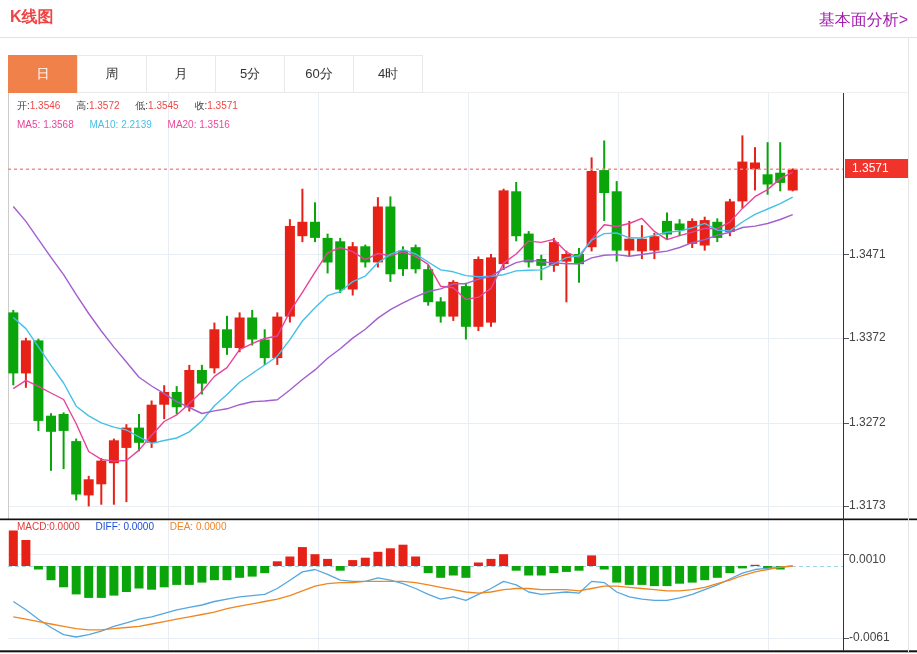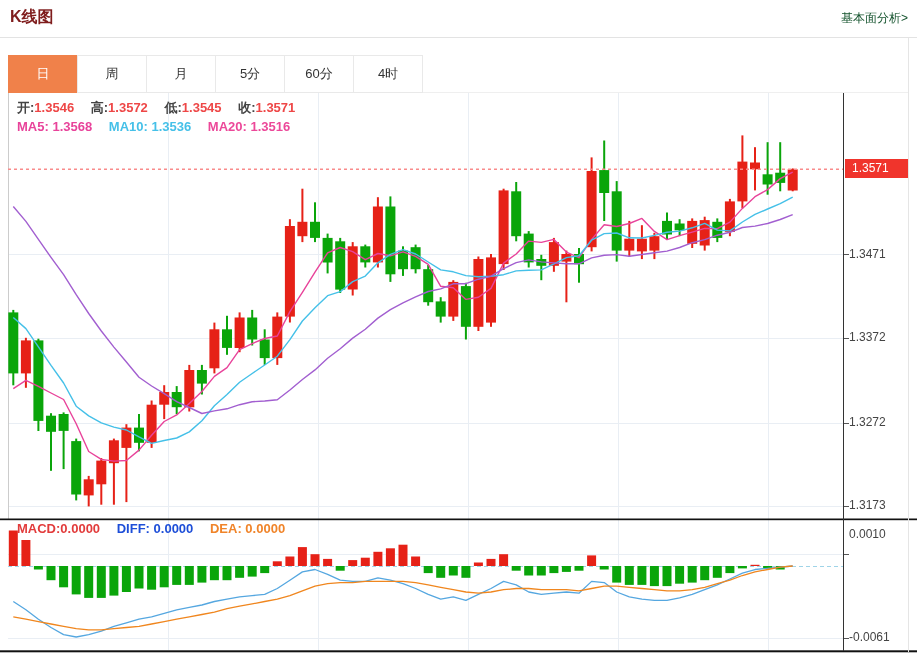--- a/index.html
+++ b/index.html
@@ -1,29 +1,29 @@
 <!DOCTYPE html>
 <html><head>
 <meta charset="utf-8">
 <style>
   html,body{margin:0;padding:0;background:#fff;}
   body{position:relative;width:917px;height:654px;overflow:hidden;
        font-family:"Liberation Sans","DejaVu Sans",sans-serif;}
   #chart{position:absolute;left:0;top:0;z-index:0;}
   .abs{position:absolute;z-index:2;}
-  .page-title{left:10px;top:7px;font-size:16px;font-weight:bold;color:#7f1d1d;}
-  .top-link{right:9px;top:10px;font-size:12px;color:#14532d;cursor:pointer;}
+  .page-title{left:10px;top:7px;font-size:16px;font-weight:bold;color:#ef4444;}
+  .top-link{right:9px;top:10px;font-size:16px;color:#a21caf;cursor:pointer;}
   .title-divider{left:0;top:37px;width:917px;height:1px;background:#e3e3e3;}
   .tabbar{left:8px;top:55px;display:flex;z-index:2;}
   .tab{width:70px;height:38px;box-sizing:border-box;border:1px solid #e9e9e9;margin-left:-1px;
        background:#fff;color:#333;font-size:13px;display:flex;align-items:center;justify-content:center;cursor:pointer;}
   .tab:first-child{margin-left:0;}
   .tab.active{background:#f0814a;border-color:#f0814a;color:#fff;}
   .tab-underline{left:8px;top:92px;width:900px;height:1px;background:#efefef;z-index:1;}
-  .legend{font-size:13px;white-space:nowrap;z-index:3;font-weight:bold;}
+  .legend{font-size:10px;white-space:nowrap;z-index:3;}
   .legend .grp{margin-right:13px;}
   .lbl{color:#444;}
   .v-red{color:#ee4747;}
   .ohlc{left:17px;top:99px;}
   .malegend{left:17px;top:119px;}
   .ma5{color:#e8439a;margin-top:48px;} .ma10{color:#45c0e8;} .ma20{color:#ec4899;}
   .macdlegend{left:17px;top:521px;}
   .c-macd{color:#e23b3b;} .c-diff{color:#1d4ed8;} .c-dea{color:#f08429;}
   .axis-label{font-size:12px;color:#444;left:849px;z-index:2;}
   .price-tag{left:845px;top:159px;width:63px;height:19px;background:#f0342c;color:#fff;
@@ -268,31 +268,31 @@
 
 <div class="abs legend ohlc">
   <span class="grp"><span class="lbl">开:</span><span class="v-red">1.3546</span></span>
   <span class="grp"><span class="lbl">高:</span><span class="v-red">1.3572</span></span>
   <span class="grp"><span class="lbl">低:</span><span class="v-red">1.3545</span></span>
   <span class="grp"><span class="lbl">收:</span><span class="v-red">1.3571</span></span>
 </div>
 
 <div class="abs legend malegend">
   <span class="grp ma5"><span>MA5:</span> <span>1.3568</span></span>
-  <span class="grp ma10"><span>MA10:</span> <span>1.3536</span></span>
+  <span class="grp ma10"><span>MA10:</span> <span>2.2139</span></span>
   <span class="grp ma20"><span>MA20:</span> <span>1.3516</span></span>
 </div>
 
 <div class="abs legend macdlegend">
   <span class="grp c-macd"><span>MACD:</span><span>0.0000</span></span>
   <span class="grp c-diff"><span>DIFF:</span> <span>0.0000</span></span>
   <span class="grp c-dea"><span>DEA:</span> <span>0.0000</span></span>
 </div>
 
 <div class="abs axis-label" style="top:247px">1.3471</div>
 <div class="abs axis-label" style="top:330px">1.3372</div>
 <div class="abs axis-label" style="top:415px">1.3272</div>
 <div class="abs axis-label" style="top:498px">1.3173</div>
-<div class="abs axis-label" style="top:527px">0.0010</div>
+<div class="abs axis-label" style="top:552px">0.0010</div>
 <div class="abs axis-label" style="top:630px">-0.0061</div>
 
 <div class="abs price-tag">1.3571</div>
 <div class="abs right-border"></div>
 
 </body></html>

